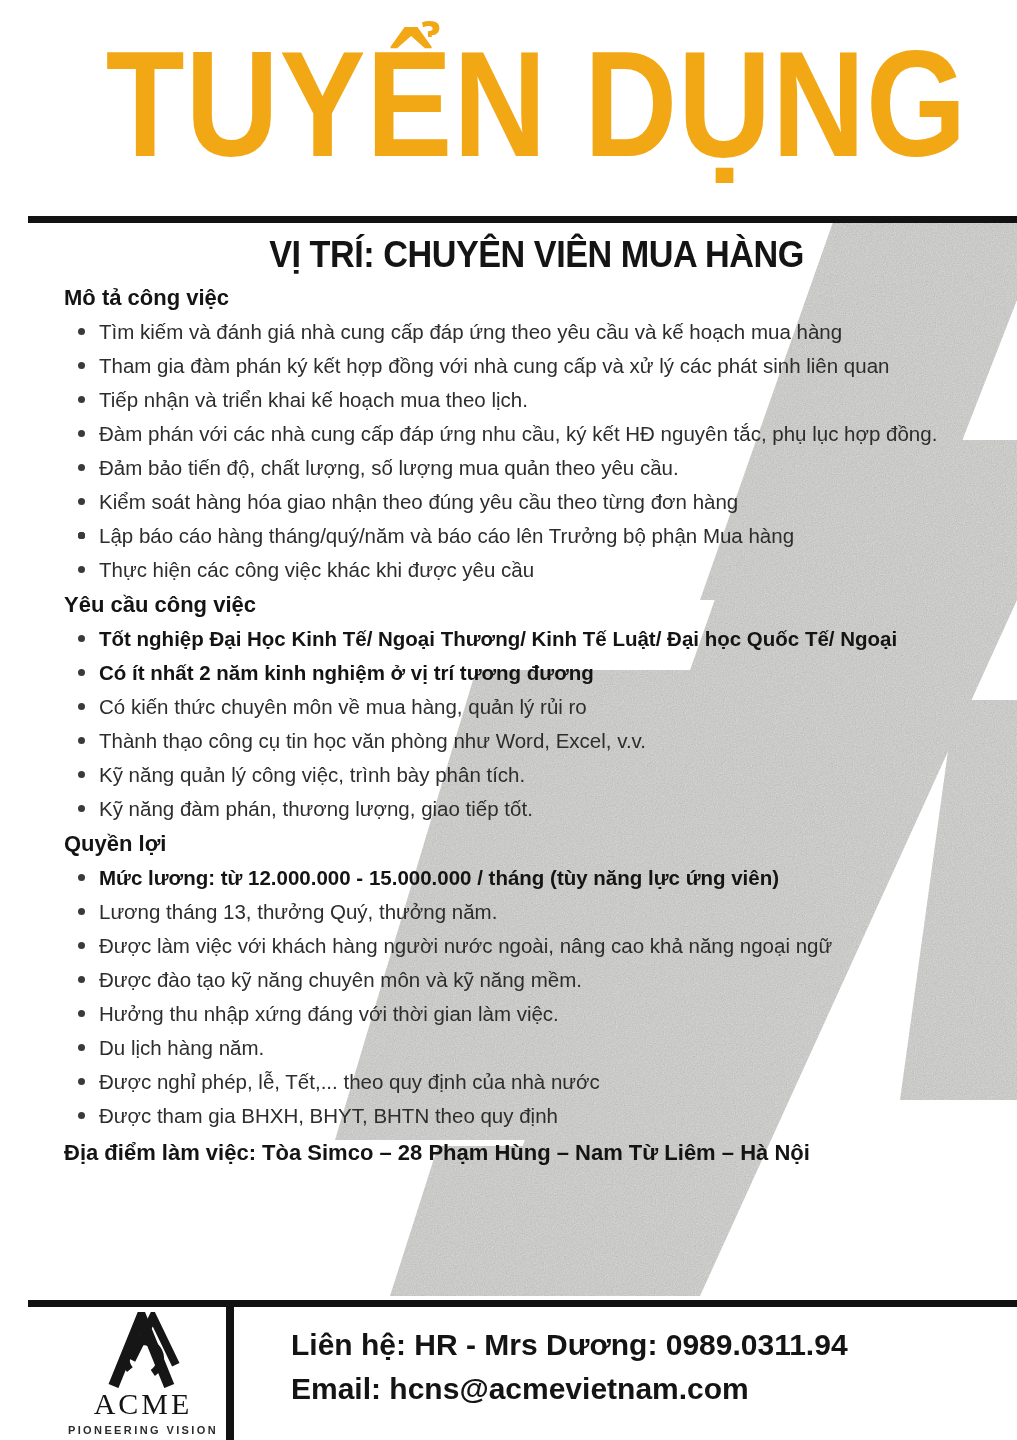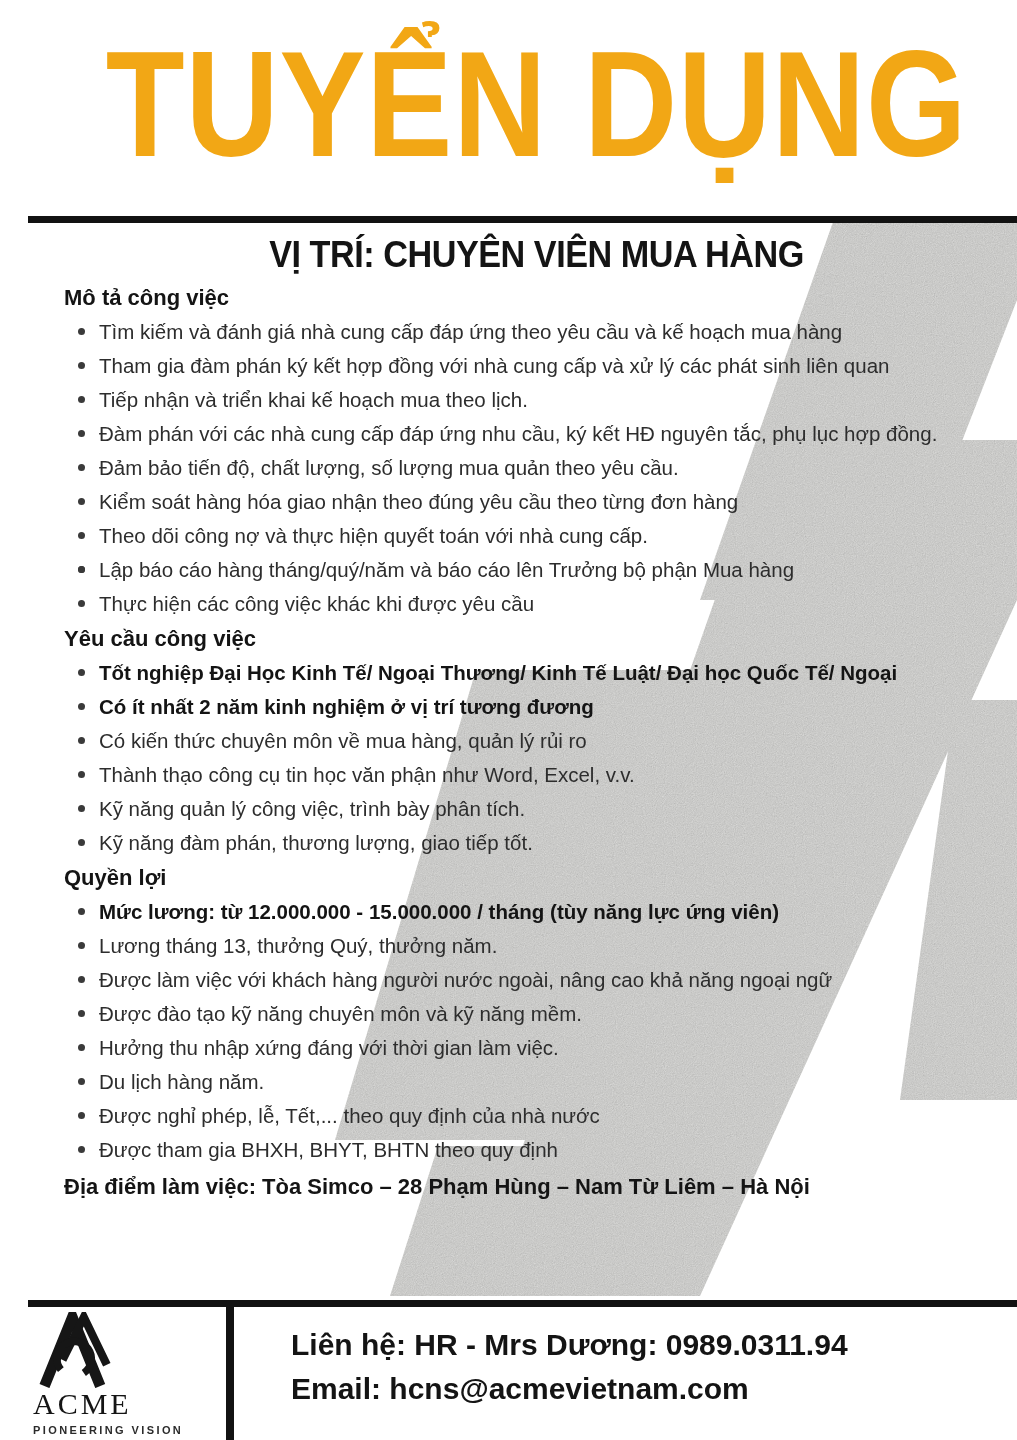--- a/index.html
+++ b/index.html
@@ -66,22 +66,22 @@
     font-size:22px;
     font-weight:bold;
     color:#141414;
     margin-top:11px;
   }
   
   .footer{position:absolute;left:0;bottom:0;width:1017px;height:140px;background:#ffffff;z-index:2;}
   .footer-topline{position:absolute;top:0;left:0;width:100%;height:7px;background:#121212;}
   .footer-divider{position:absolute;left:198px;top:7px;bottom:0;width:8px;background:#121212;}
   .logo-block{
-    position:absolute;left:5px;top:7px;width:198px;height:133px;
-    display:flex;flex-direction:column;justify-content:center;
+    position:absolute;left:16px;top:7px;width:198px;height:133px;
+    display:flex;flex-direction:column;align-items:center;justify-content:center;
   }
   .logo-name{
     font-family:"Liberation Serif","DejaVu Serif",serif;
     font-size:30px;letter-spacing:3px;color:#141414;line-height:30px;margin-top:1px;
   }
   .logo-tagline{
     font-size:11px;letter-spacing:2.4px;color:#2b2b2b;margin-top:5px;font-weight:bold;
   }
   .contact-block{position:absolute;left:263px;top:23px;}
   .contact-line{
@@ -126,34 +126,34 @@
     <div>
   <div class="section">
     <div class="sec-heading">Mô tả công việc</div>
     <ul class="sec-list">
             <li class="item"><span class="dot"></span><span>Tìm kiếm và đánh giá nhà cung cấp đáp ứng theo yêu cầu và kế hoạch mua hàng</span></li>
             <li class="item"><span class="dot"></span><span>Tham gia đàm phán ký kết hợp đồng với nhà cung cấp và xử lý các phát sinh liên quan</span></li>
             <li class="item"><span class="dot"></span><span>Tiếp nhận và triển khai kế hoạch mua theo lịch.</span></li>
             <li class="item"><span class="dot"></span><span>Đàm phán với các nhà cung cấp đáp ứng nhu cầu, ký kết HĐ nguyên tắc, phụ lục hợp đồng.</span></li>
             <li class="item"><span class="dot"></span><span>Đảm bảo tiến độ,  chất lượng, số lượng mua quản theo yêu cầu.</span></li>
             <li class="item"><span class="dot"></span><span>Kiểm soát hàng hóa giao nhận theo đúng yêu cầu theo từng đơn hàng</span></li>
-            <li class="item"><span class="dot"></span><span>Theo dõi công nợ và thực hiện quyết toán với nhà cung cấp.</span></li>
+            <li class="item"><span class="dot"></span></li>
             <li class="item"><span class="dot"></span></li>
             <li class="item"><span class="dot"></span><span>Lập báo cáo hàng tháng/quý/năm và báo cáo lên Trưởng bộ phận Mua hàng</span></li>
             <li class="item"><span class="dot"></span><span>Thực hiện các công việc khác khi được yêu cầu</span></li>
           </ul>
   </div>
 
   <div class="section">
     <div class="sec-heading">Yêu cầu công việc</div>
     <ul class="sec-list">
             <li class="item bold"><span class="dot"></span><span>Tốt nghiệp Đại Học Kinh Tế/ Ngoại Thương/ Kinh Tế Luật/ Đại học Quốc Tế/ Ngoại</span></li>
             <li class="item bold"><span class="dot"></span><span>Có ít nhất 2 năm kinh nghiệm ở vị trí tương đương</span></li>
             <li class="item"><span class="dot"></span><span>Có kiến thức chuyên môn về mua hàng, quản lý rủi ro</span></li>
-            <li class="item"><span class="dot"></span><span>Thành thạo công cụ tin học văn phận như Word, Excel, v.v.</span></li>
+            <li class="item"><span class="dot"></span><span>Thành thạo công cụ tin học văn phòng như Word, Excel, v.v.</span></li>
             <li class="item"><span class="dot"></span><span>Kỹ năng quản lý công việc, trình bày phân tích.</span></li>
             <li class="item"><span class="dot"></span><span>Kỹ năng đàm phán, thương lượng, giao tiếp tốt.</span></li>
           </ul>
   </div>
 
   <div class="section">
     <div class="sec-heading">Quyền lợi</div>
     <ul class="sec-list">
             <li class="item bold"><span class="dot"></span><span>Mức lương: từ 12.000.000 - 15.000.000 / tháng (tùy năng lực ứng viên)</span></li>
             <li class="item"><span class="dot"></span><span>Lương tháng 13, thưởng Quý, thưởng năm.</span></li>

